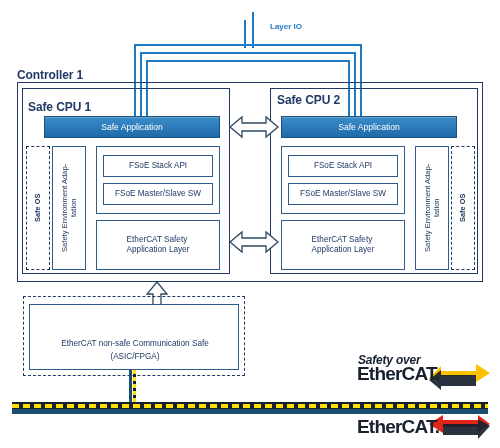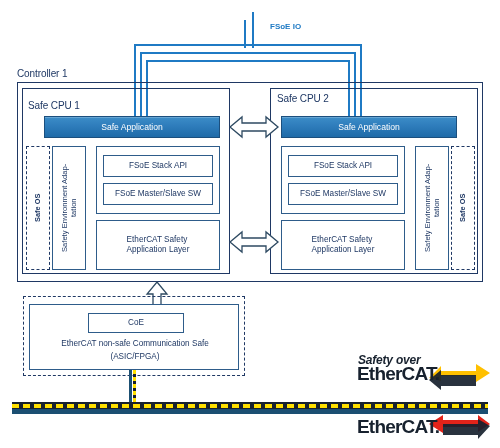--- a/index.html
+++ b/index.html
@@ -5,21 +5,21 @@
   html,body{margin:0;padding:0;}
   body{
     width:500px;height:448px;background:#ffffff;
     font-family:"Liberation Sans","DejaVu Sans",sans-serif;
     position:relative;overflow:hidden;
     color:#1F3864;
   }
   .abs{position:absolute;box-sizing:border-box;}
 
   
-  .lbl{font-size:10px;font-weight:normal;color:#1F3864;letter-spacing:-0.1px;}
+  .lbl{font-size:12px;font-weight:bold;color:#1F3864;letter-spacing:-0.1px;}
   .lbl-blue{font-size:8px;font-weight:bold;color:#1F7AC4;}
   .boxtxt{
     display:flex;align-items:center;justify-content:center;
     text-align:left;line-height:1.18;color:#1F3864;font-size:8.2px;
   }
 
   
   .controller-box{
     border:1.6px solid #1F3864;background:transparent;
   }
@@ -103,21 +103,21 @@
   <div class="bl abs" style="left:146px;top:60px;width:204px;height:2px;"></div>
 
   <div class="bl abs" style="left:134px;top:44px;width:2px;height:78px;"></div>
   <div class="bl abs" style="left:140px;top:52px;width:2px;height:70px;"></div>
   <div class="bl abs" style="left:146px;top:60px;width:2px;height:62px;"></div>
 
   <div class="bl abs" style="left:360px;top:44px;width:2px;height:78px;"></div>
   <div class="bl abs" style="left:354px;top:52px;width:2px;height:70px;"></div>
   <div class="bl abs" style="left:348px;top:60px;width:2px;height:62px;"></div>
 
-  <span class="abs lbl-blue" style="left:270px;top:22px;">FSoE IO</span>
+  <span class="abs lbl-blue" style="left:270px;top:22px;">Layer IO</span>
 </div>
 
 <span class="abs lbl" style="left:17px;top:68px;">Controller 1</span>
 
 <div class="abs controller-box" style="left:17px;top:82px;width:466px;height:200px;"></div>
 
 <div class="abs cpu-box" style="left:22px;top:88px;width:208px;height:186px;"></div>
 <span class="abs lbl" style="left:28px;top:100px;">Safe CPU 1</span>
 
 <div class="abs safe-app" style="left:44px;top:116px;width:176px;height:22px;">Safe Application</div>
@@ -176,21 +176,20 @@
 
 <div class="abs" style="left:144px;top:280px;width:26px;height:44px;">
   <svg width="26" height="44" viewBox="0 0 26 44">
     <polygon points="13,2 23,14 17,14 17,30 23,30 13,42 3,30 9,30 9,14 3,14" fill="#ffffff" stroke="#2E4A62" stroke-width="1.3" stroke-linejoin="miter"></polygon>
   </svg>
 </div>
 
 <div class="abs dashed-box" style="left:23px;top:296px;width:222px;height:80px;"></div>
 
 <div class="abs white-box" style="left:29px;top:304px;width:210px;height:66px;">
-  <div class="abs white-box boxtxt" style="left:58px;top:8px;width:96px;height:20px;">CoE</div>
   <div class="abs boxtxt" style="left:0px;top:32px;width:210px;height:14px;">EtherCAT non-safe Communication Safe</div>
   <div class="abs boxtxt" style="left:0px;top:45px;width:210px;height:14px;">(ASIC/FPGA)</div>
 </div>
 
 <div class="stub-navy" style="left:129px;top:370px;width:3px;height:36px;"></div>
 <div class="stub-dash" style="left:133px;top:370px;width:3px;height:36px;"></div>
 
 <div class="cable-dash" style="left:12px;top:402px;width:476px;height:7px;"></div>
 <div class="cable-navy" style="left:12px;top:409px;width:476px;height:5px;"></div>
 

